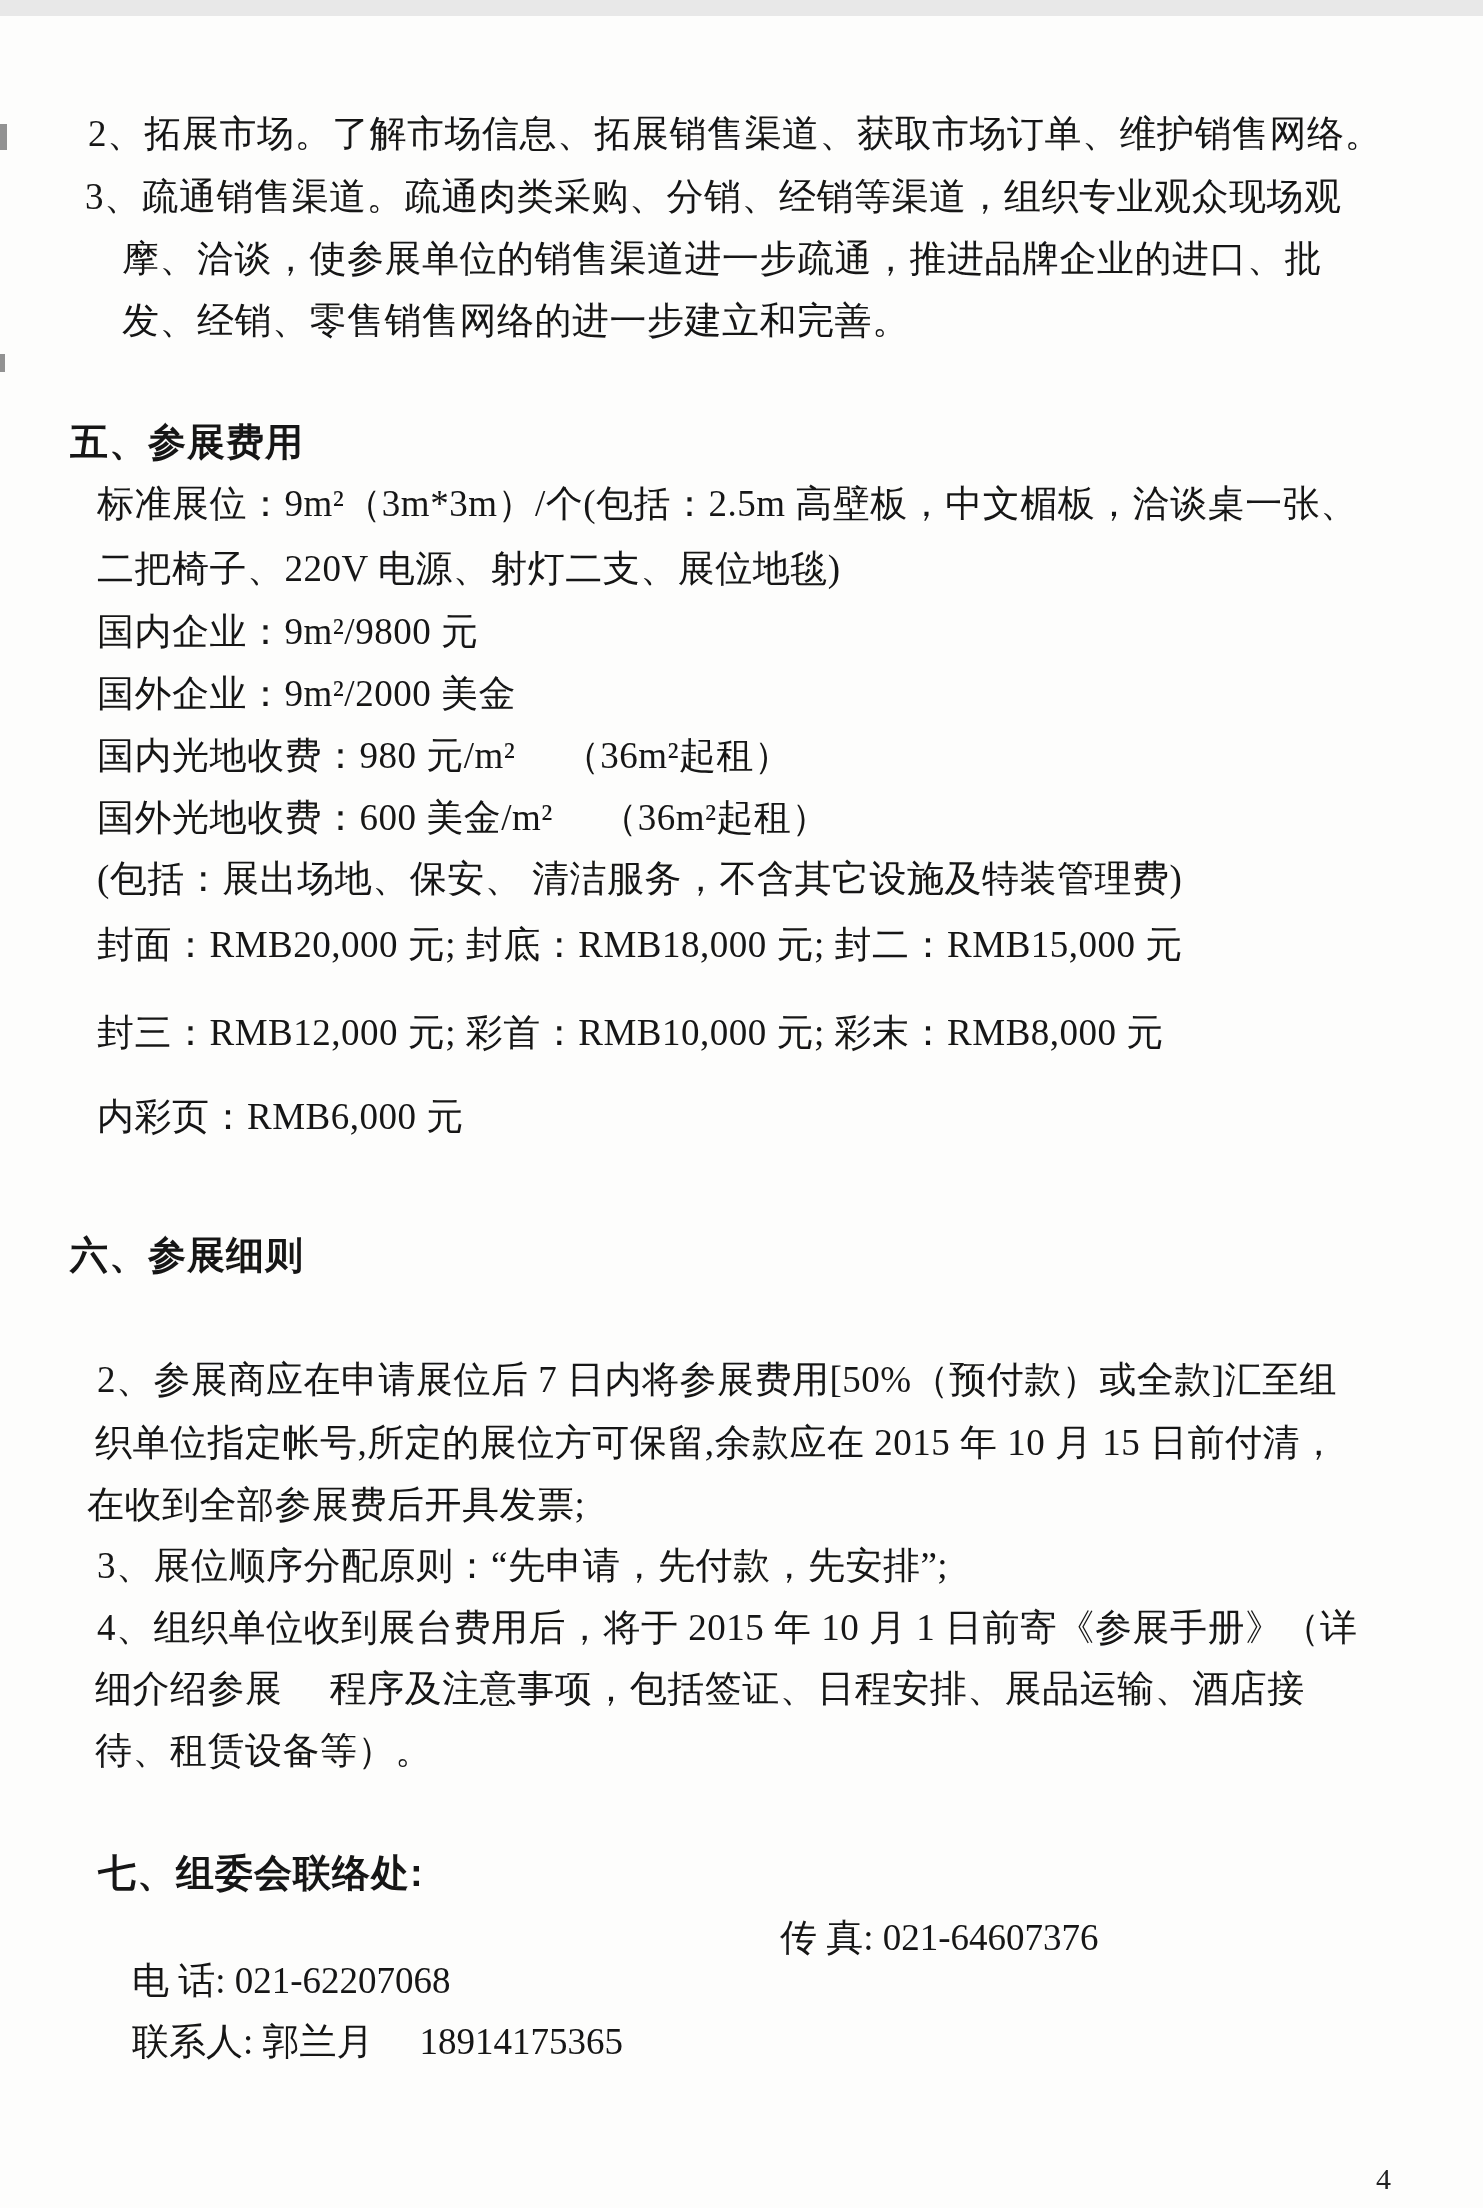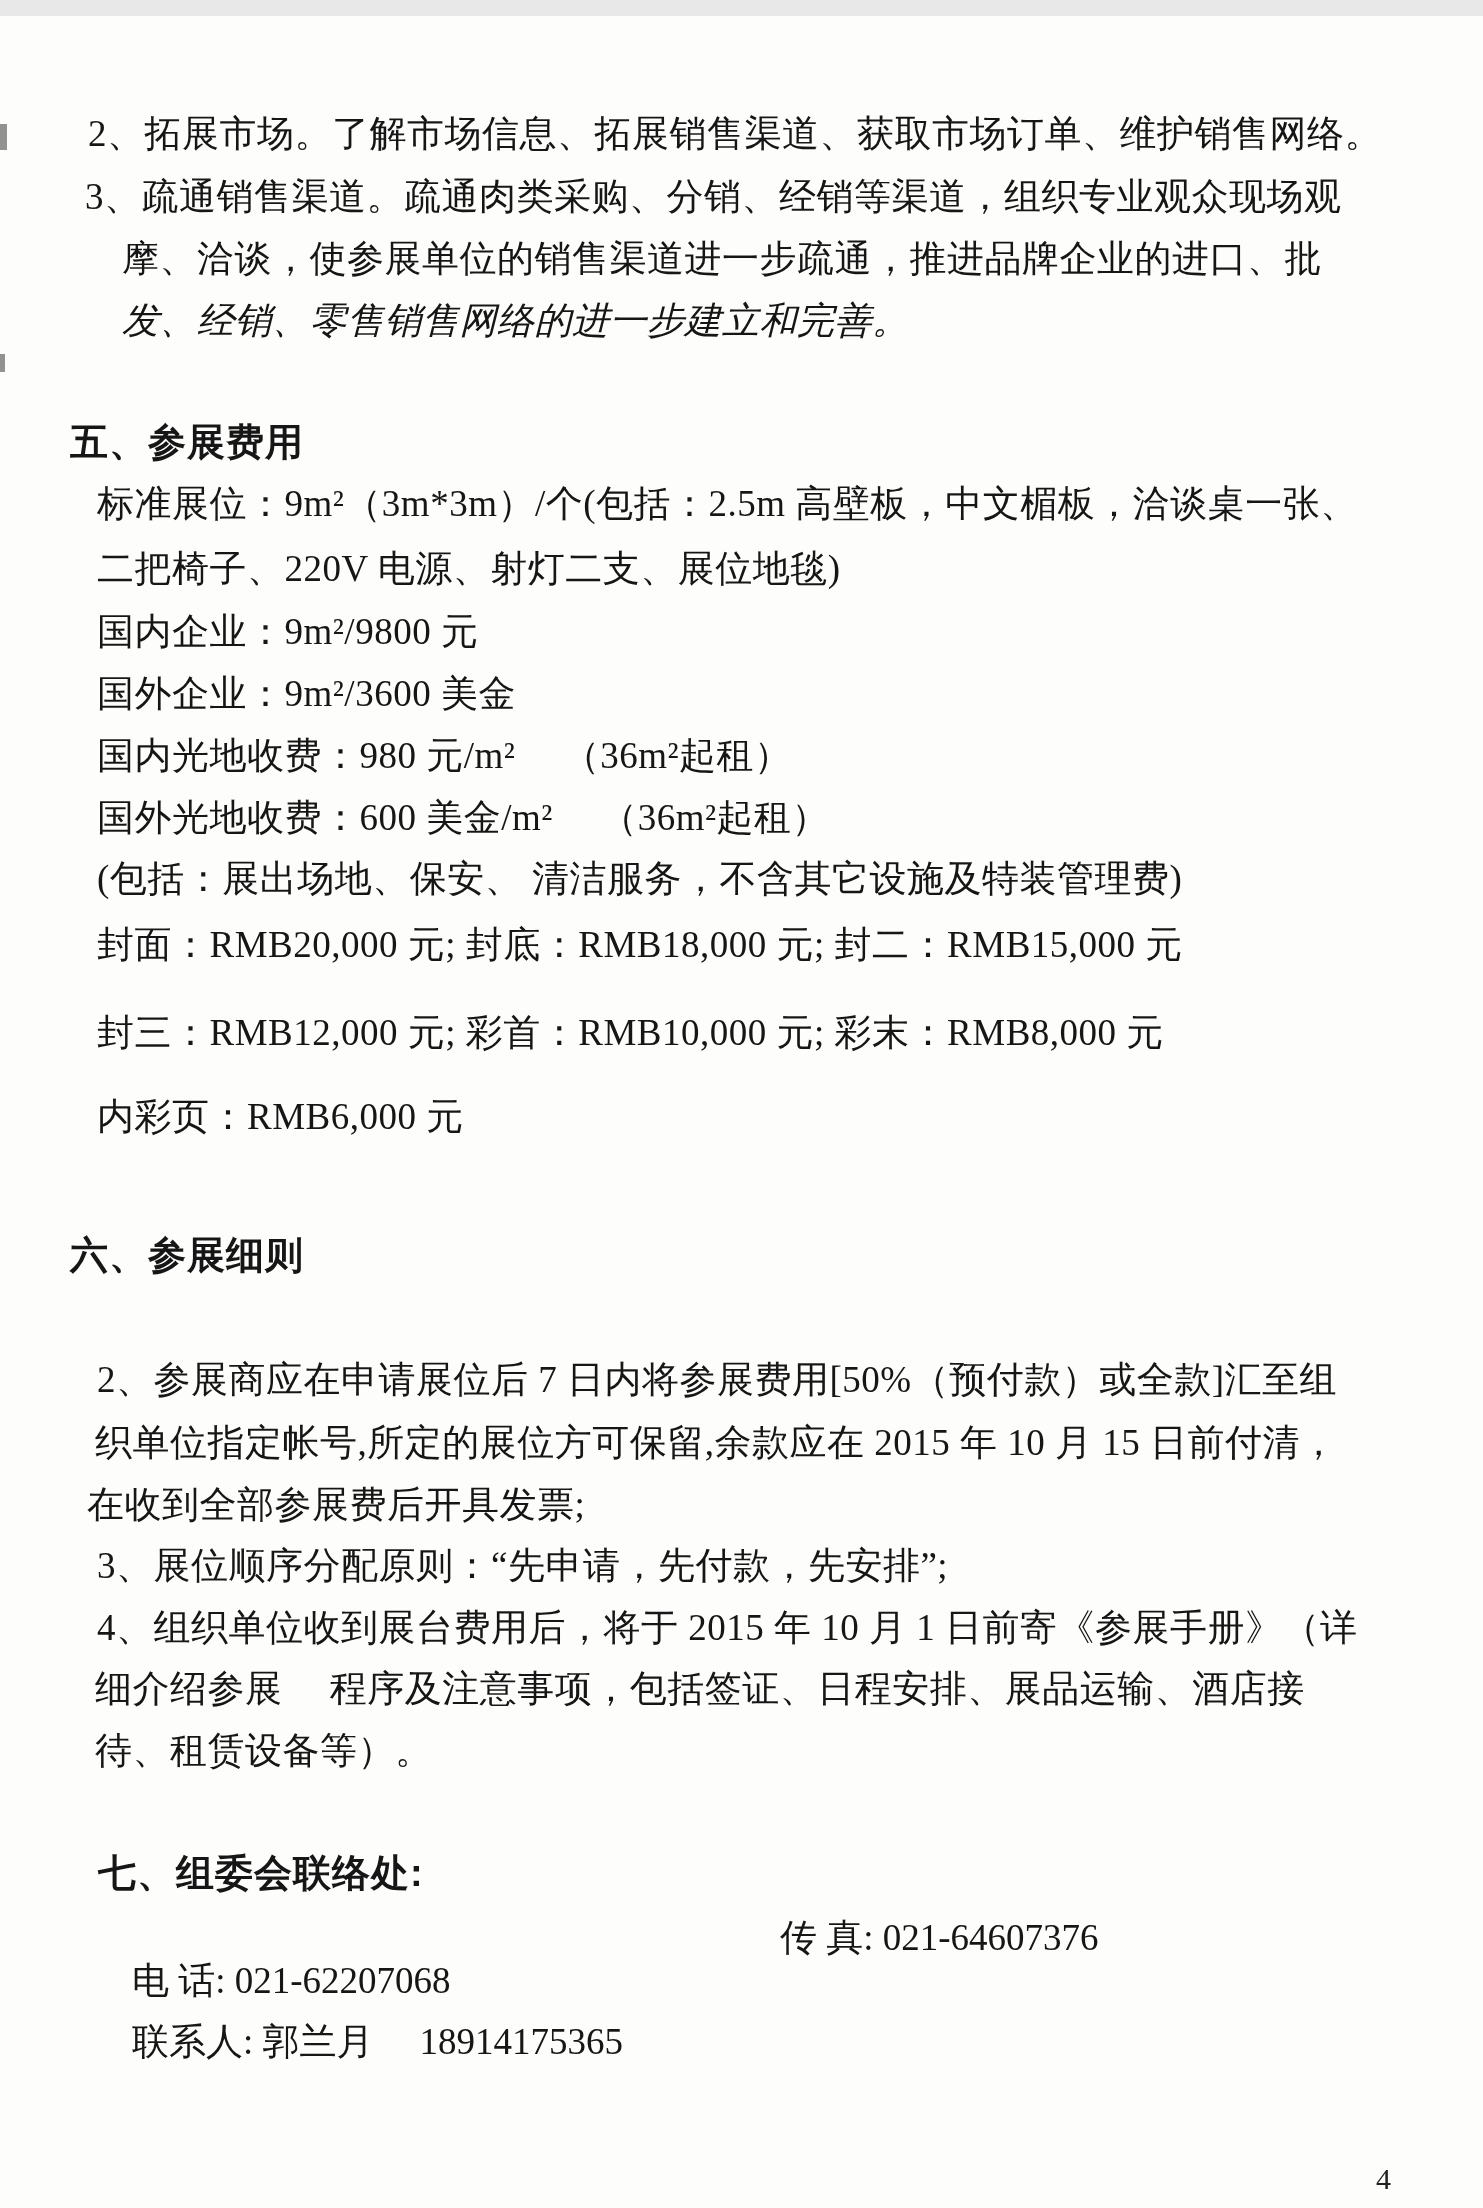--- a/index.html
+++ b/index.html
@@ -61,27 +61,27 @@
 <body>
 
 <div class="page">
 
   <div class="speck" style="left:0;top:108px;width:7px;height:26px;"></div>
   <div class="speck" style="left:0;top:338px;width:5px;height:18px;"></div>
 
   <div class="line" style="top:97px;left:88px;">2、拓展市场。了解市场信息、拓展销售渠道、获取市场订单、维护销售网络。</div>
   <div class="line" style="top:160px;left:85px;">3、疏通销售渠道。疏通肉类采购、分销、经销等渠道，组织专业观众现场观</div>
   <div class="line" style="top:222px;left:122px;">摩、洽谈，使参展单位的销售渠道进一步疏通，推进品牌企业的进口、批</div>
-  <div class="line" style="top:284px;left:122px;font-style:italic;">发、经销、零售销售网络的进一步建立和完善。</div>
+  <div class="line" style="top:284px;left:122px;">发、经销、零售销售网络的进一步建立和完善。</div>
 
   <div class="line heading" style="top:405px;left:70px;">五、参展费用</div>
   <div class="line" style="top:467px;left:97px;">标准展位：9m²（3m*3m）/个(包括：2.5m 高壁板，中文楣板，洽谈桌一张、</div>
   <div class="line" style="top:532px;left:97px;">二把椅子、220V 电源、射灯二支、展位地毯)</div>
   <div class="line" style="top:595px;left:97px;">国内企业：9m²/9800 元</div>
-  <div class="line" style="top:657px;left:97px;">国外企业：9m²/3600 美金</div>
+  <div class="line" style="top:657px;left:97px;">国外企业：9m²/2000 美金</div>
   <div class="line" style="top:719px;left:97px;">国内光地收费：980 元/m²　 （36m²起租）</div>
   <div class="line" style="top:781px;left:97px;">国外光地收费：600 美金/m²　 （36m²起租）</div>
   <div class="line" style="top:842px;left:97px;">(包括：展出场地、保安、 清洁服务，不含其它设施及特装管理费)</div>
   <div class="line" style="top:908px;left:97px;">封面：RMB20,000 元; 封底：RMB18,000 元; 封二：RMB15,000 元</div>
   <div class="line" style="top:996px;left:97px;">封三：RMB12,000 元; 彩首：RMB10,000 元; 彩末：RMB8,000 元</div>
   <div class="line" style="top:1080px;left:97px;">内彩页：RMB6,000 元</div>
 
   <div class="line heading" style="top:1218px;left:70px;">六、参展细则</div>
   <div class="line" style="top:1343px;left:97px;">2、参展商应在申请展位后 7 日内将参展费用[50%（预付款）或全款]汇至组</div>
   <div class="line" style="top:1406px;left:95px;">织单位指定帐号,所定的展位方可保留,余款应在 2015 年 10 月 15 日前付清，</div>

